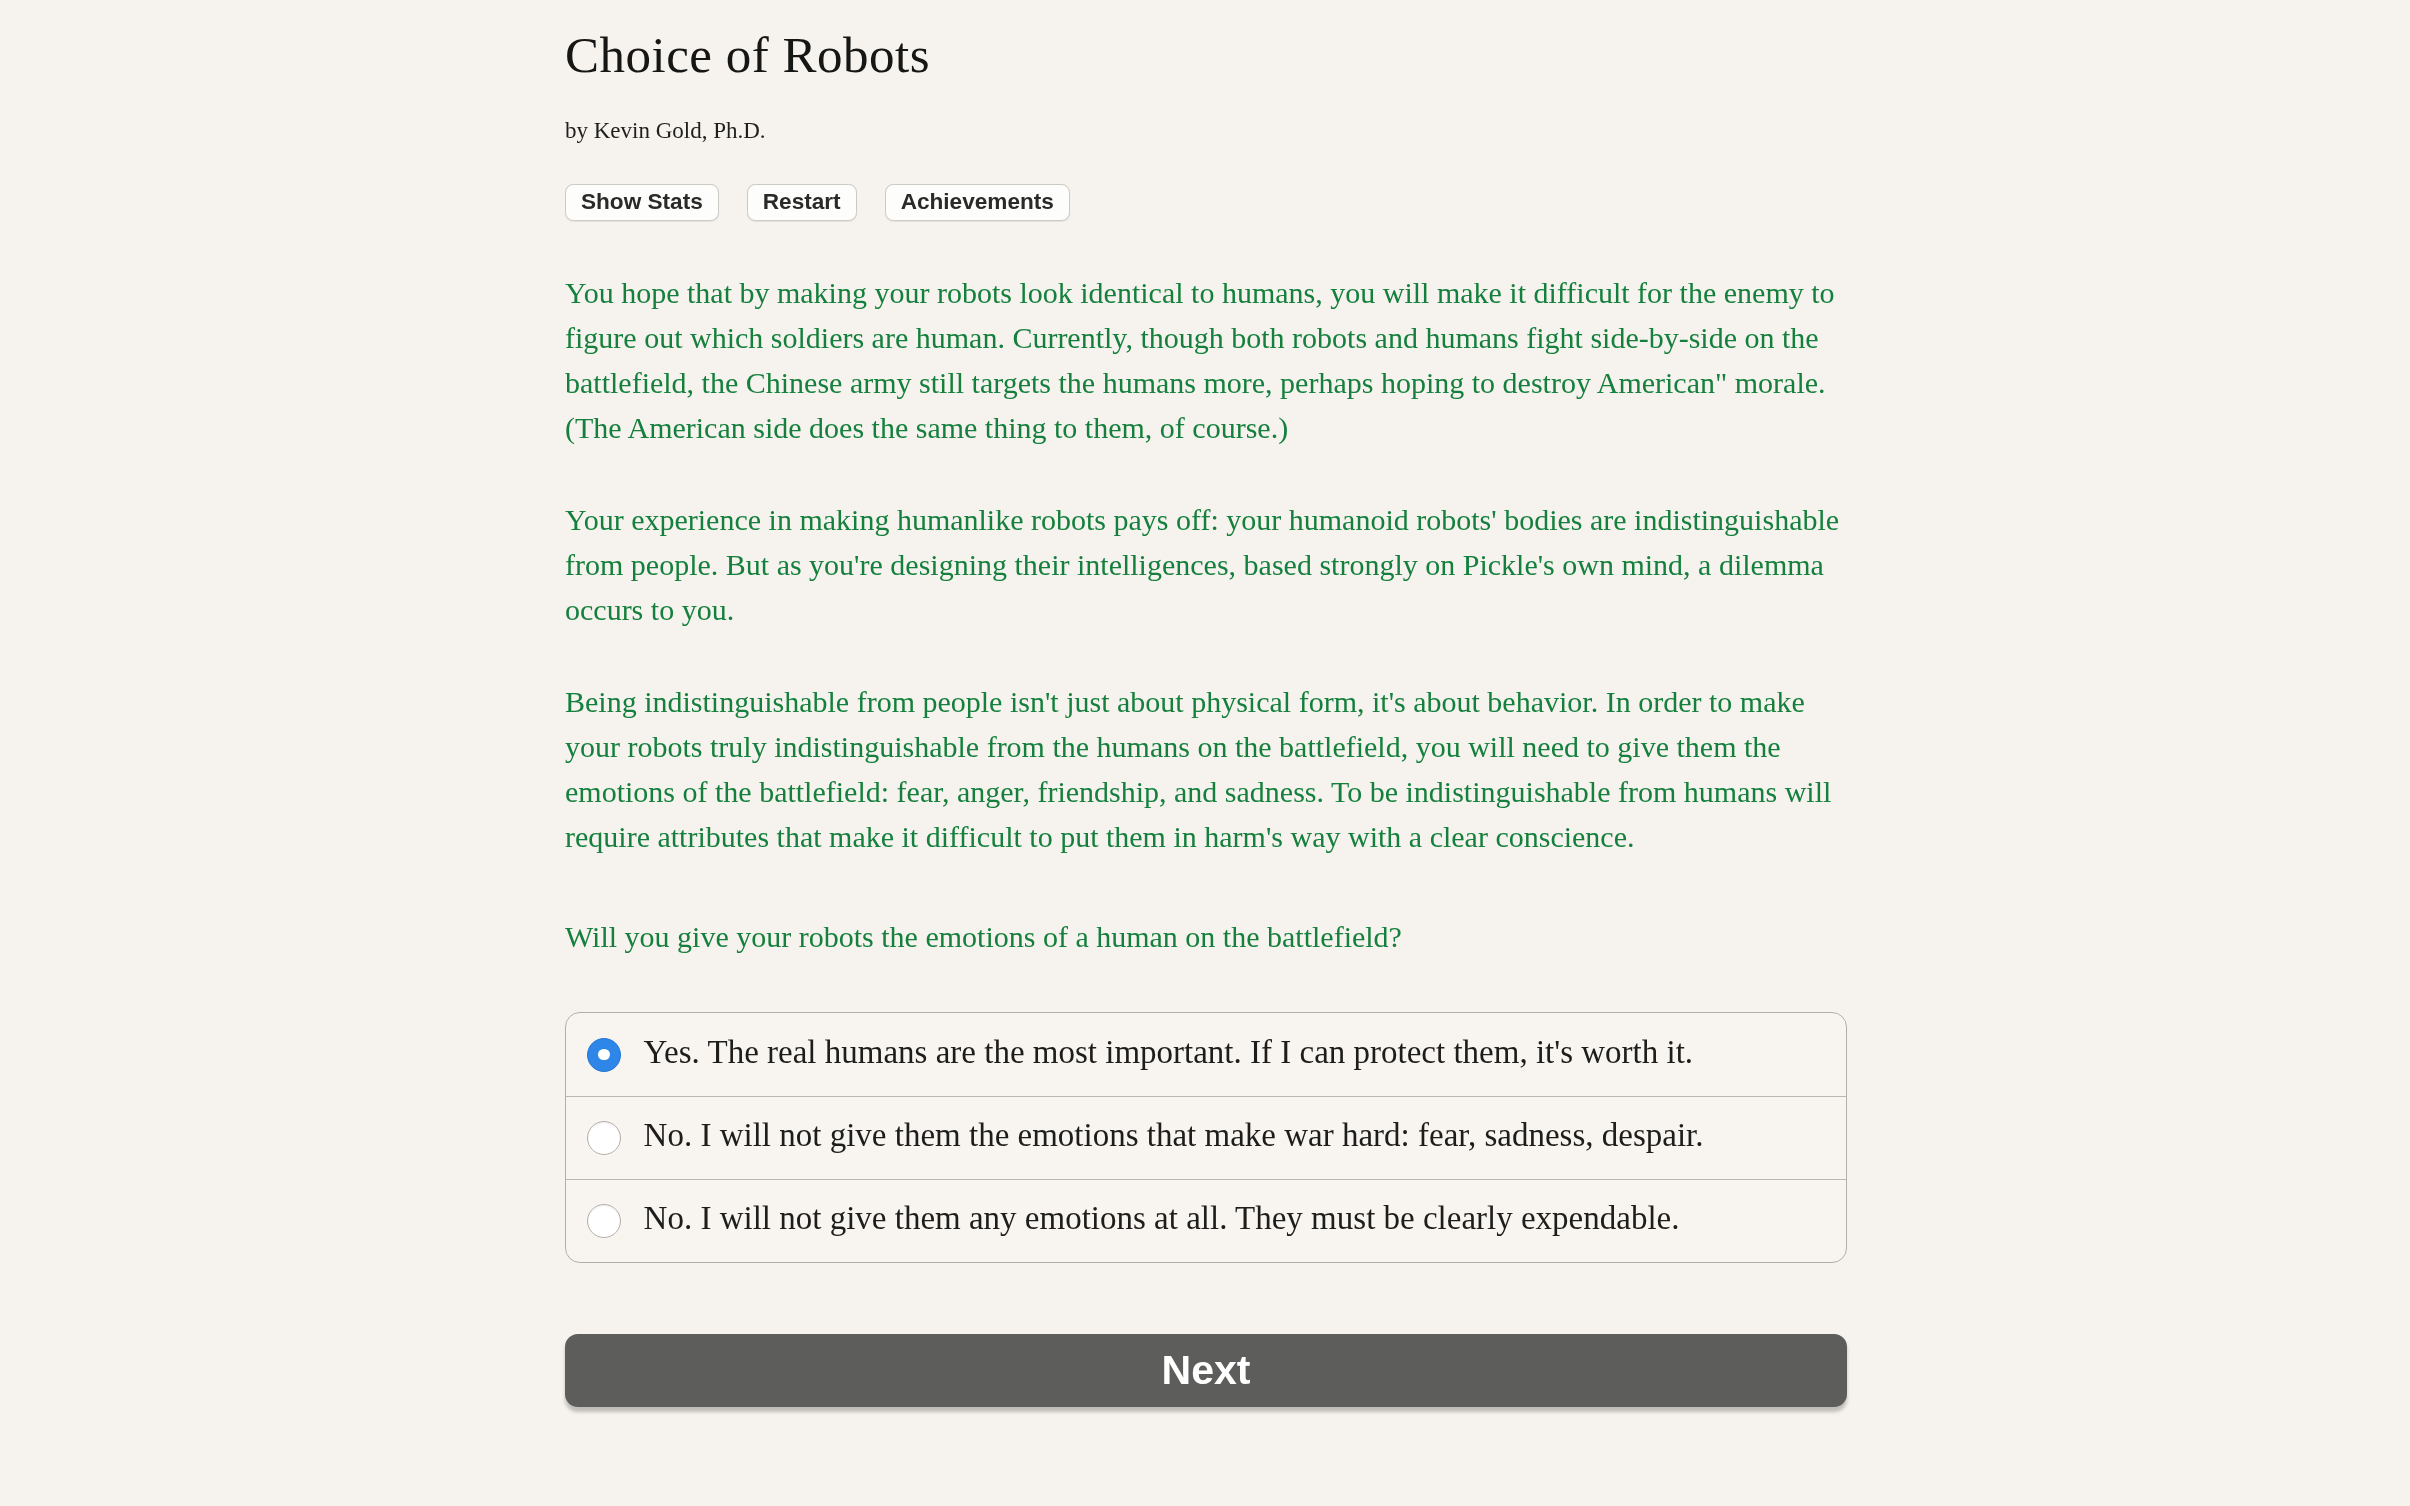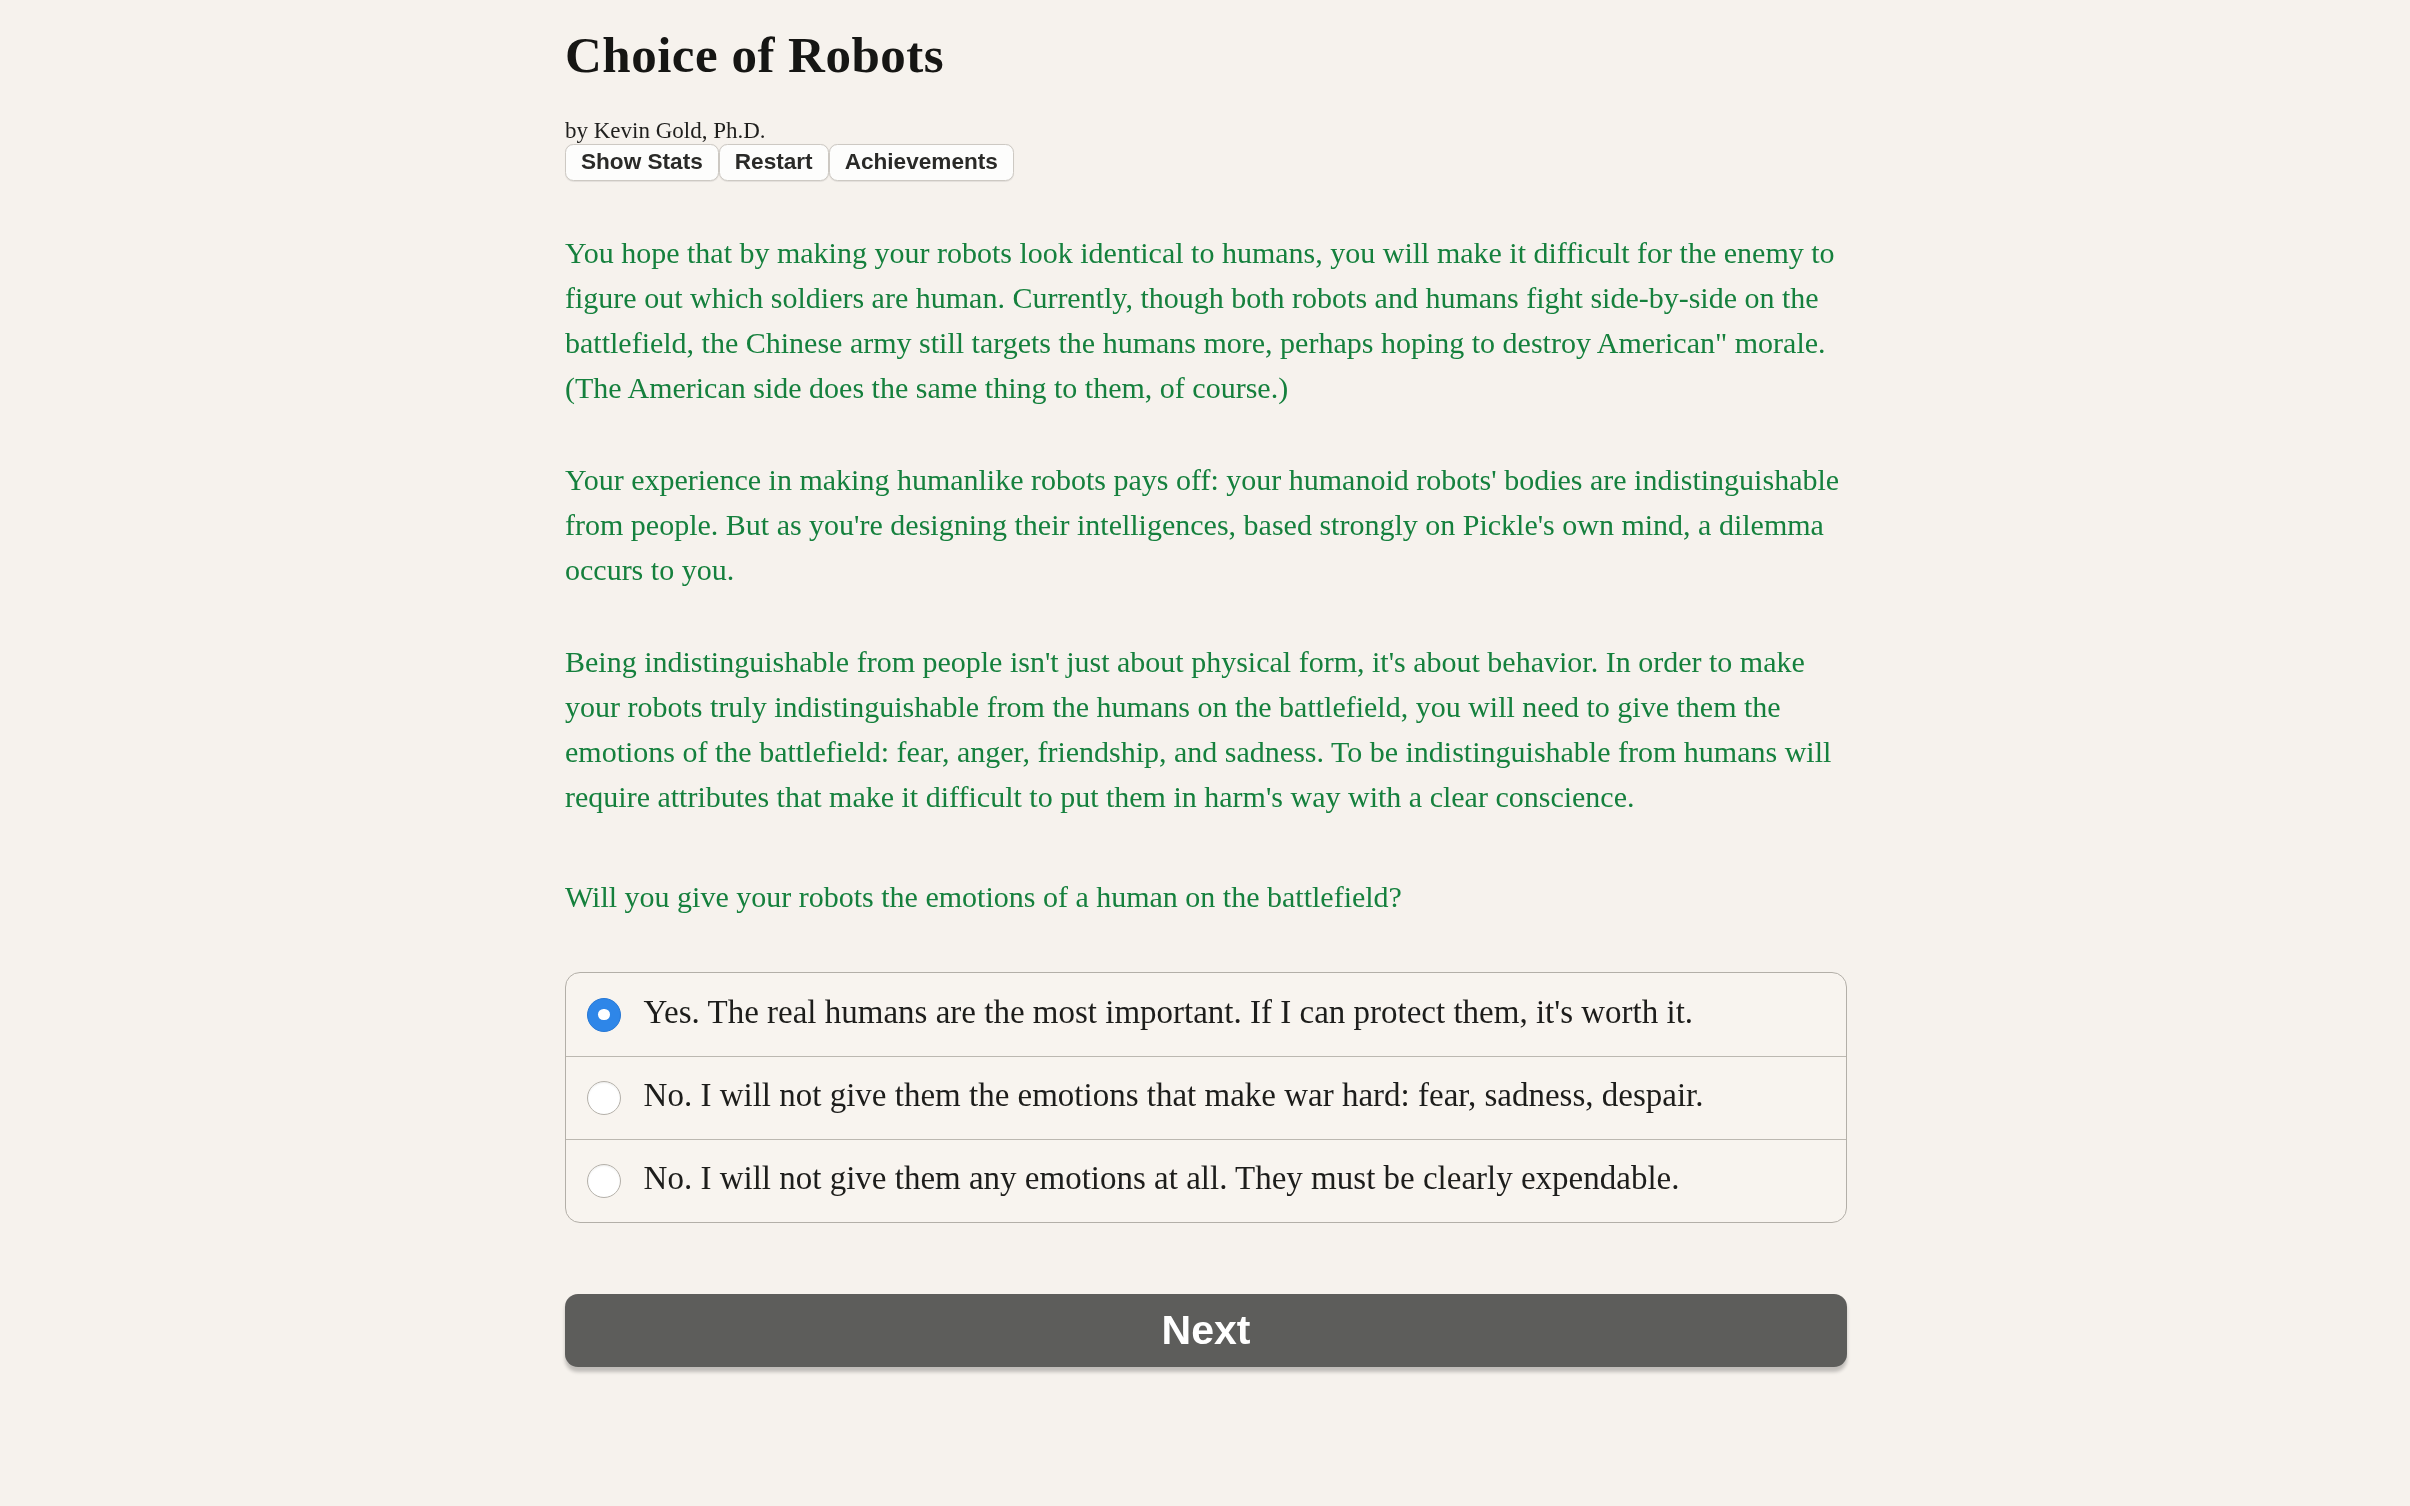--- a/index.html
+++ b/index.html
@@ -18,31 +18,33 @@
   }
   .content{
     position:absolute;
     left:565px;
     top:0;
     width:1282px;
   }
   .game-title{
     margin-top:26px;
     font-size:51px;
-    font-weight:700;
+    font-weight:400;
     letter-spacing:0.5px;
     color:#161614;
   }
   .byline{
     margin-top:34px;
     font-size:23px;
     color:#1f1f1d;
   }
   .toolbar{
+    margin-top:40px;
     display:flex;
+    gap:28px;
     align-items:flex-start;
   }
   .tool-btn{
     font-family:"Liberation Sans","DejaVu Sans",sans-serif;
     font-size:22.6px;
     font-weight:700;
     color:#2a2a28;
     background:#fdfdfc;
     border:1.9px solid #cdc9c3;
     border-radius:8.5px;

